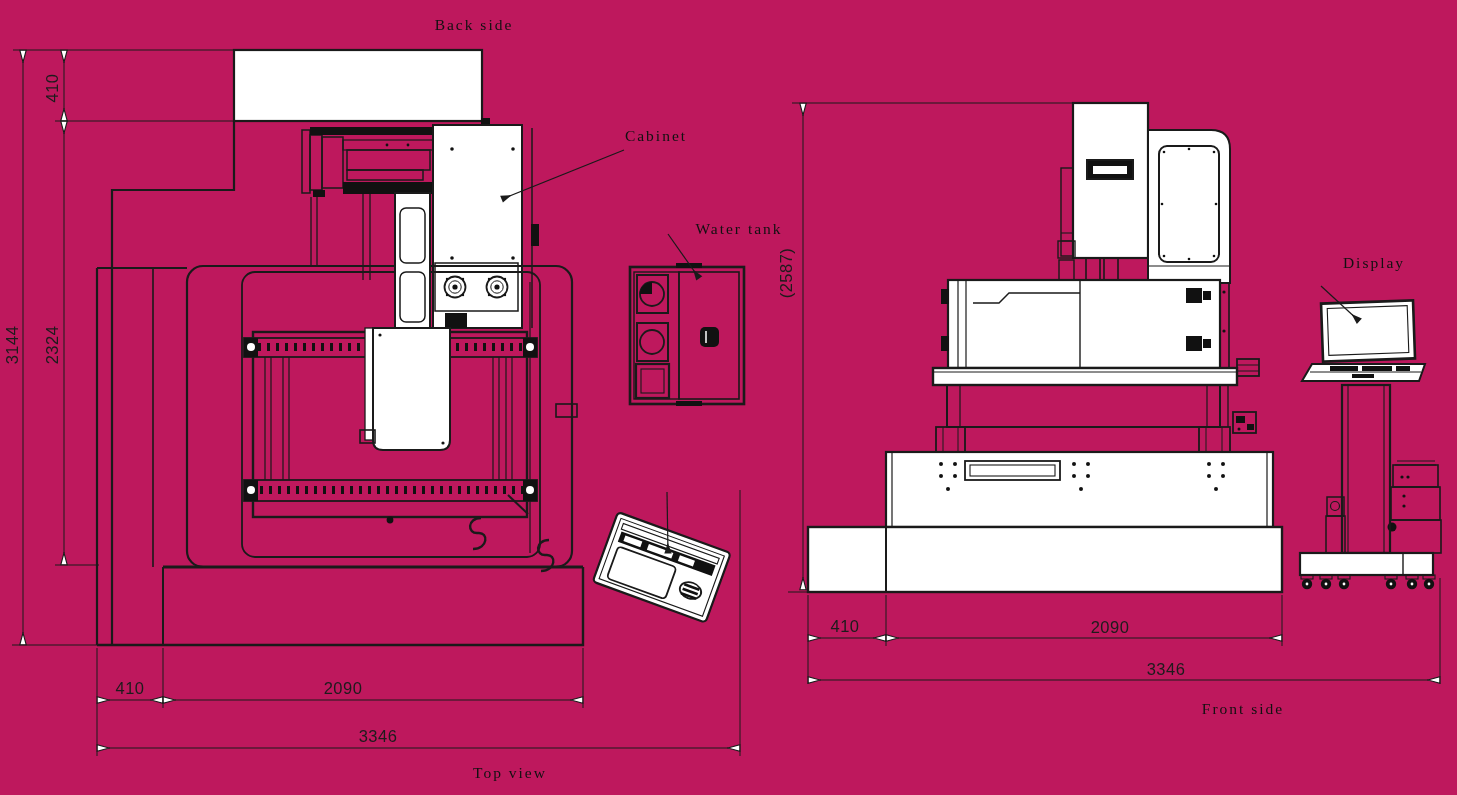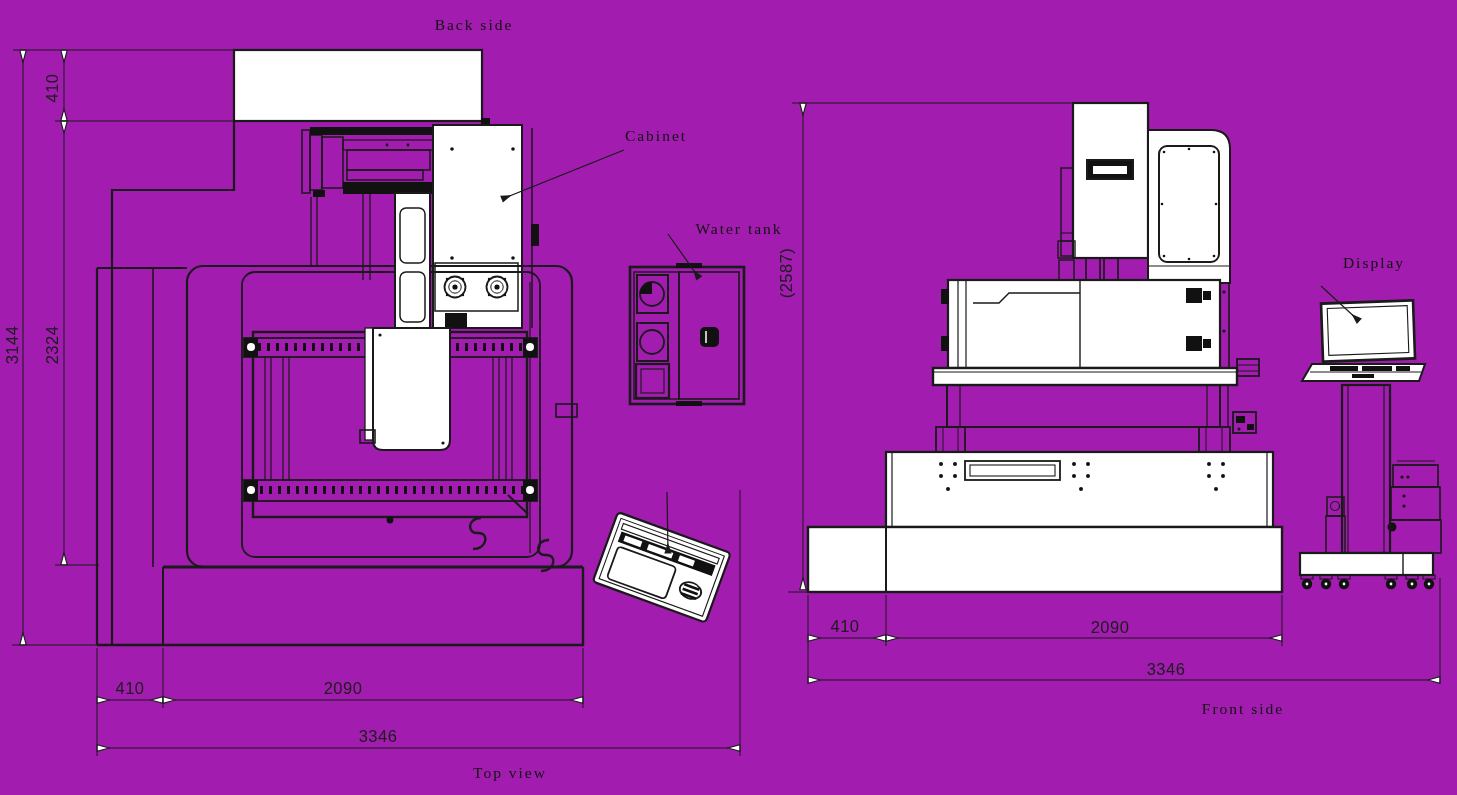--- a/index.html
+++ b/index.html
@@ -1,16 +1,16 @@
 <!DOCTYPE html>
 <html><head>
 <meta charset="utf-8">
 <style>
   html,body{margin:0;padding:0;background:#ffffff;}
-  .stage{position:relative;width:1457px;height:795px;background:#a21caf;overflow:hidden;}
+  .stage{position:relative;width:1457px;height:795px;background:#be185d;overflow:hidden;}
   svg{position:absolute;left:0;top:0;}
   .lbl{font-family:"Liberation Serif",serif;font-size:15.5px;letter-spacing:2px;fill:#111;}
   .dim{font-family:"Liberation Sans",sans-serif;font-size:16.5px;letter-spacing:.5px;fill:#1c1c1c;}
 </style>
 </head>
 <body>
 
 <div class="stage">
 <svg width="1457" height="795" viewBox="0 0 1457 795">
   <defs>

